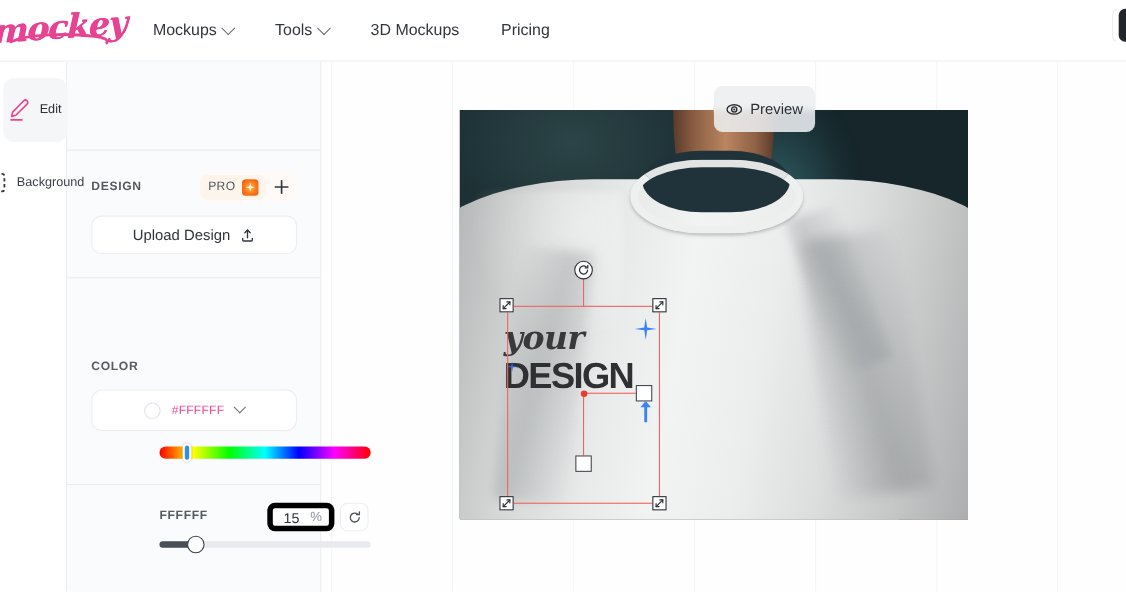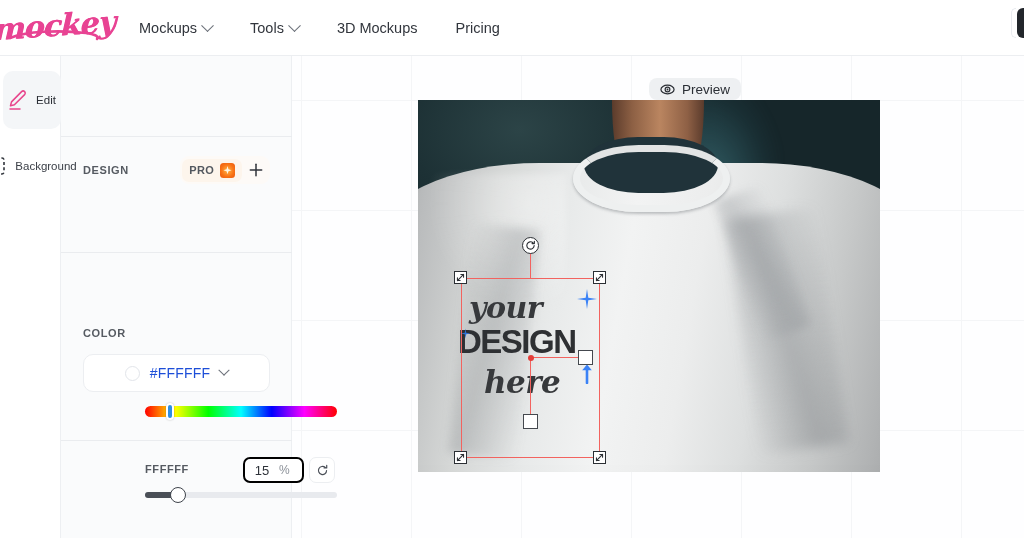--- a/index.html
+++ b/index.html
@@ -161,21 +161,21 @@
   .design-right {
     margin-left: auto; display: flex; align-items: center; gap: 2px;
     background: #fdfaf7; border-radius: 9px; padding: 2px 2px;
   }
   .pro-badge {
     display: flex; align-items: center; gap: 6px;
     background: #fdf5ec; border-radius: 7px;
     padding: 4px 7px;
     cursor: pointer;
   }
-  .pro-text { font-size: 11px; font-weight: 700; color: #53585f; letter-spacing: 0.3px; }
+  .pro-text { font-size: 11px; font-weight: 400; color: #53585f; letter-spacing: 0.3px; }
   .pro-sq {
     width: 15px; height: 15px; border-radius: 3.5px;
     background: radial-gradient(circle at 50% 50%, #ffb648 0%, #f97316 58%, #ea580c 100%);
     display: flex; align-items: center; justify-content: center;
   }
   .plus-btn {
     width: 24px; height: 24px; cursor: pointer;
     display: flex; align-items: center; justify-content: center;
   }
   .upload-btn {
@@ -195,21 +195,21 @@
     background: #ffffff;
     border: 1px solid #eceef1;
     border-radius: 10px;
     display: flex; align-items: center; justify-content: center; gap: 10px;
     cursor: pointer;
   }
   .color-dot {
     width: 15px; height: 15px; border-radius: 50%;
     background: #ffffff; border: 1.5px solid #e2e5ea;
   }
-  .color-hex { font-size: 14px; color: #1d4ed8; font-weight: 500; letter-spacing: 0.2px; }
+  .color-hex { font-size: 11px; color: #ec4899; font-weight: 500; letter-spacing: 0.2px; }
   .hue-slider {
     position: absolute; left: 84px; top: 350px;
     width: 192px; height: 11px;
     border-radius: 6px;
     background: linear-gradient(to right,
       #ff0000 0%, #ffff00 16%, #00ff00 33%, #00ffff 50%,
       #0000ff 66%, #ff00ff 83%, #ff0000 100%);
     cursor: pointer;
   }
   .hue-thumb {
@@ -217,21 +217,21 @@
     width: 8px; height: 17px;
     background: #2f8fe0; border: 2px solid #ffffff;
     border-radius: 4px;
     box-shadow: 0 0 2px rgba(0,0,0,0.25);
     cursor: grab;
   }
   .warp-head { position: absolute; left: 84px; top: 407px; }
   .warp-input {
     position: absolute; left: 182px; top: 401px;
     width: 61px; height: 26px;
-    background: #ffffff; border: 2px solid #000000;
+    background: #ffffff; border: 5px solid #000000;
     border-radius: 7px;
     display: flex; align-items: center;
     cursor: text;
   }
   .warp-val { font-size: 13px; color: #2f333a; width: 34px; text-align: center; }
   .warp-pct { font-size: 12px; color: #8c9199; }
   .warp-reset {
     position: absolute; left: 248px; top: 401px;
     width: 26px; height: 26px;
     background: #ffffff; border: 1px solid #eceef1;
@@ -417,21 +417,21 @@
     background: #e43d38;
   }
 
   
   .art {
     position: absolute; left: 166px; top: 230px;
     width: 148px; height: 160px;
     pointer-events: none;
   }
   .art-your {
-    position: absolute; left: 11px; top: 4px;
+    position: absolute; left: 0; top: 4px;
     font-family: "DejaVu Serif", serif;
     font-style: italic; font-weight: 700;
     font-size: 30px; color: #37393c;
     letter-spacing: -0.5px;
   }
   .art-design {
     position: absolute; left: 0px; top: 37px;
     font-family: "Liberation Sans", sans-serif;
     font-weight: 700; font-size: 33px;
     color: #2e3033; letter-spacing: -1.5px;
@@ -442,21 +442,21 @@
     font-style: italic; font-weight: 700;
     font-size: 31px; color: #37393c;
     letter-spacing: -0.5px;
   }
   .spark-a { position: absolute; left: 118px; top: 2px; }
   .spark-b { position: absolute; left: 2px; top: 42px; }
   .arrow-a { position: absolute; left: 122px; top: 76px; }
 
   .preview-btn {
     position: absolute; left: 357px; top: 22px;
-    height: 22px;
+    height: 42px;
     background: rgba(236,238,240,0.88);
     border-radius: 8px;
     display: flex; align-items: center; gap: 7px;
     padding: 0 11px;
     font-size: 13.5px; color: #2b2f35;
     cursor: pointer;
     backdrop-filter: blur(3px);
   }
 </style>
 </head>
@@ -537,20 +537,28 @@
         </div>
         <div class="plus-btn">
           <svg viewBox="0 0 18 18" width="16" height="16">
             <line x1="9" y1="2.6" x2="9" y2="15.4" stroke="#31353c" stroke-width="1.7" stroke-linecap="round"></line>
             <line x1="2.6" y1="9" x2="15.4" y2="9" stroke="#31353c" stroke-width="1.7" stroke-linecap="round"></line>
           </svg>
         </div>
       </div>
     </div>
 
+    <div class="upload-btn">
+      <span>Upload Design</span>
+      <svg viewBox="0 0 16 16" width="14" height="14">
+        <path d="M8 10.5 V2.6" stroke="#31353c" stroke-width="1.4" stroke-linecap="round"></path>
+        <path d="M5.2 5.2 L8 2.4 L10.8 5.2" fill="none" stroke="#31353c" stroke-width="1.4" stroke-linecap="round" stroke-linejoin="round"></path>
+        <path d="M3 11.2 v1.6 a1 1 0 0 0 1 1 h8 a1 1 0 0 0 1 -1 v-1.6" fill="none" stroke="#31353c" stroke-width="1.4" stroke-linecap="round"></path>
+      </svg>
+    </div>
 
     <div class="sec-div" style="top:196px;"></div>
 
     <span class="sec-head color-head">COLOR</span>
 
     <div class="color-field">
       <span class="color-dot"></span>
       <span class="color-hex">#FFFFFF</span>
       <i class="chev" style="border-color:#6b7079; width:8px; height:8px;"></i>
     </div>
@@ -593,21 +601,20 @@
       <div class="shirt-fold-a"></div>
       <div class="shirt-fold-b"></div>
       <div class="shirt-fold-c"></div>
       <div class="collar-inner"></div>
       <div class="collar"></div>
     </div>
 
     <div class="art">
       <span class="art-your">your</span>
       <span class="art-design">DESIGN</span>
-      <span class="art-here">here</span>
       <svg class="spark-a" width="22" height="22" viewBox="0 0 22 22">
         <path d="M11 1 L12.3 9.7 L21 11 L12.3 12.3 L11 21 L9.7 12.3 L1 11 L9.7 9.7 Z" fill="#3b82f6"></path>
       </svg>
       <svg class="spark-b" width="11" height="11" viewBox="0 0 11 11">
         <path d="M5.5 0.5 L6.2 4.8 L10.5 5.5 L6.2 6.2 L5.5 10.5 L4.8 6.2 L0.5 5.5 L4.8 4.8 Z" fill="#2f6fd0"></path>
       </svg>
       <svg class="arrow-a" width="14" height="22" viewBox="0 0 14 22">
         <path d="M7 21 V5" stroke="#3b82f6" stroke-width="2.6" stroke-linecap="round"></path>
         <path d="M2.2 8.2 L7 2.6 L11.8 8.2 Z" fill="#3b82f6"></path>
       </svg>

